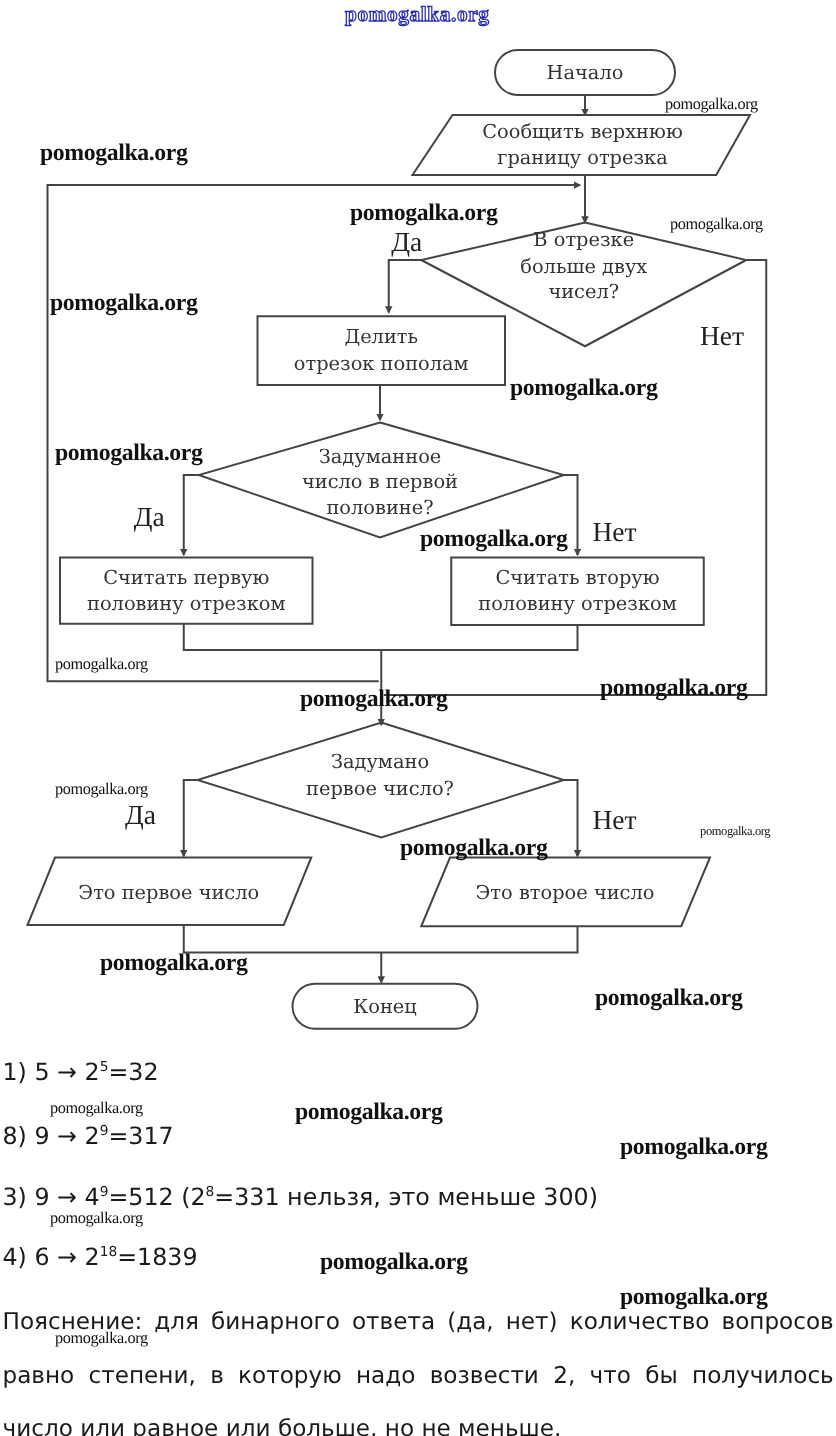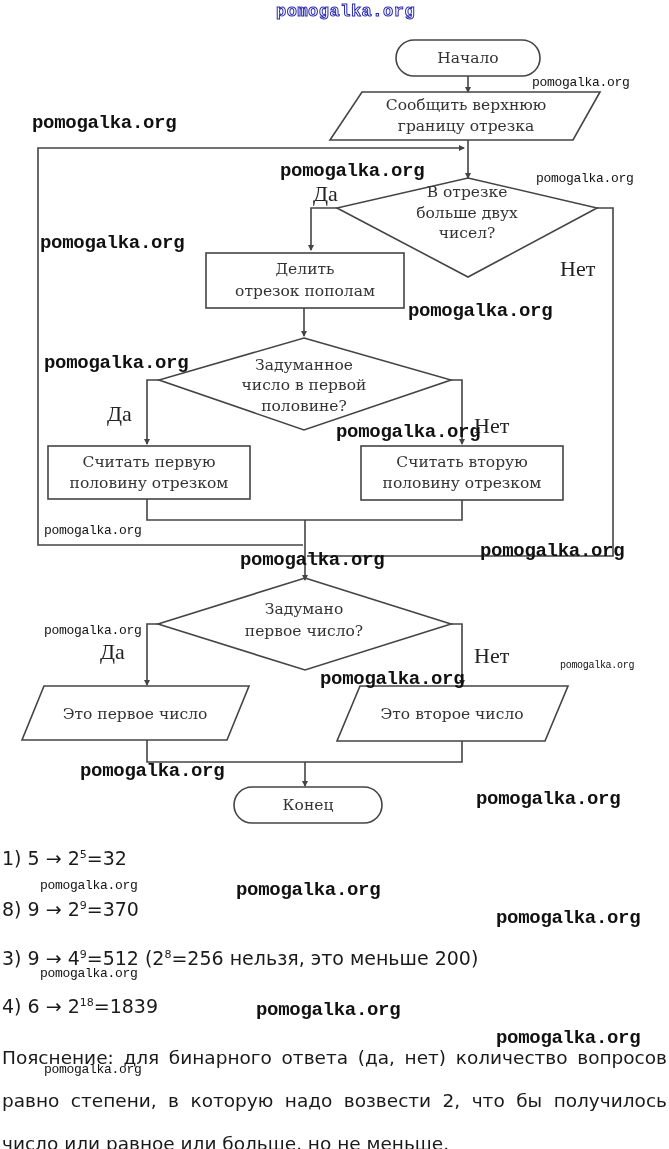--- a/index.html
+++ b/index.html
@@ -1,20 +1,20 @@
 <!DOCTYPE html>
 <html><head>
 <meta charset="utf-8">
 <style>
   html, body { margin: 0; padding: 0; background: #ffffff; }
   body { width: 669px; height: 1149px; position: relative; overflow: hidden; font-family: "Liberation Serif", serif; color: #222; }
   #flow { position: absolute; left: 0; top: 0; }
   .node-text { font-family: "DejaVu Serif", "Liberation Serif", serif; font-size: 15.5px; fill: #333; }
   .label-text { font-family: "Liberation Serif", serif; font-size: 22px; fill: #222; }
-  .wm { position: absolute; font-family: Liberation Mono, monospace; font-weight: bold; color: #111; white-space: nowrap; letter-spacing: -0.3px; }
+  .wm { position: absolute; font-family: Liberation Serif, serif; font-weight: bold; color: #111; white-space: nowrap; letter-spacing: -0.3px; }
   .wm.big { font-size: 19px; }
   .wm.small { font-size: 13px; font-weight: normal; }
   .wm.top { font-size: 17px; color: #fff; -webkit-text-stroke: 1px #2b2bb0; font-weight: bold; letter-spacing: 0.5px; }
   .ans { position: absolute; left: 2px; font-family: "DejaVu Sans", sans-serif; font-size: 19px; color: #1a1a1a; white-space: nowrap; text-align: center; }
   .ans sup { font-size: 11px; }
   .expl { position: absolute; left: 2px; width: 665px; font-family: "DejaVu Sans", sans-serif; font-size: 18.5px; color: #1a1a1a; line-height: 43px; text-align: justify; }
 </style>
 </head>
 <body>
 
@@ -117,22 +117,22 @@
 <div class="wm big" style="left:496px; top:907px;">pomogalka.org</div>
 <div class="wm small" style="left:40px; top:966px;">pomogalka.org</div>
 <div class="wm big" style="left:256px; top:999px;">pomogalka.org</div>
 <div class="wm big" style="left:496px; top:1027px;">pomogalka.org</div>
 <div class="wm small" style="left:44px; top:1062px;">pomogalka.org</div>
 
 <div class="ans" style="top:847px;">
   <span>1) 5 → 2</span><sup>5</sup><span>=32</span>
 </div>
 <div class="ans" style="top:898px;">
-  <span>8) 9 → 2</span><sup>9</sup><span>=370</span>
+  <span>8) 9 → 2</span><sup>9</sup><span>=317</span>
 </div>
 <div class="ans" style="top:947px;">
-  <span>3) 9 → 4</span><sup>9</sup><span>=512 (2</span><sup>8</sup><span>=256  нельзя, это меньше 200)</span>
+  <span>3) 9 → 4</span><sup>9</sup><span>=512 (2</span><sup>8</sup><span>=331  нельзя, это меньше 300)</span>
 </div>
 <div class="ans" style="top:995px;">
   <span>4) 6 → 2</span><sup>18</sup><span>=1839</span>
 </div>
 
 <div class="expl" style="top:1036px;">Пояснение: для бинарного ответа (да, нет) количество вопросов равно степени, в которую надо возвести 2, что бы получилось число или равное или больше, но не меньше.</div>
 
 </body></html>

